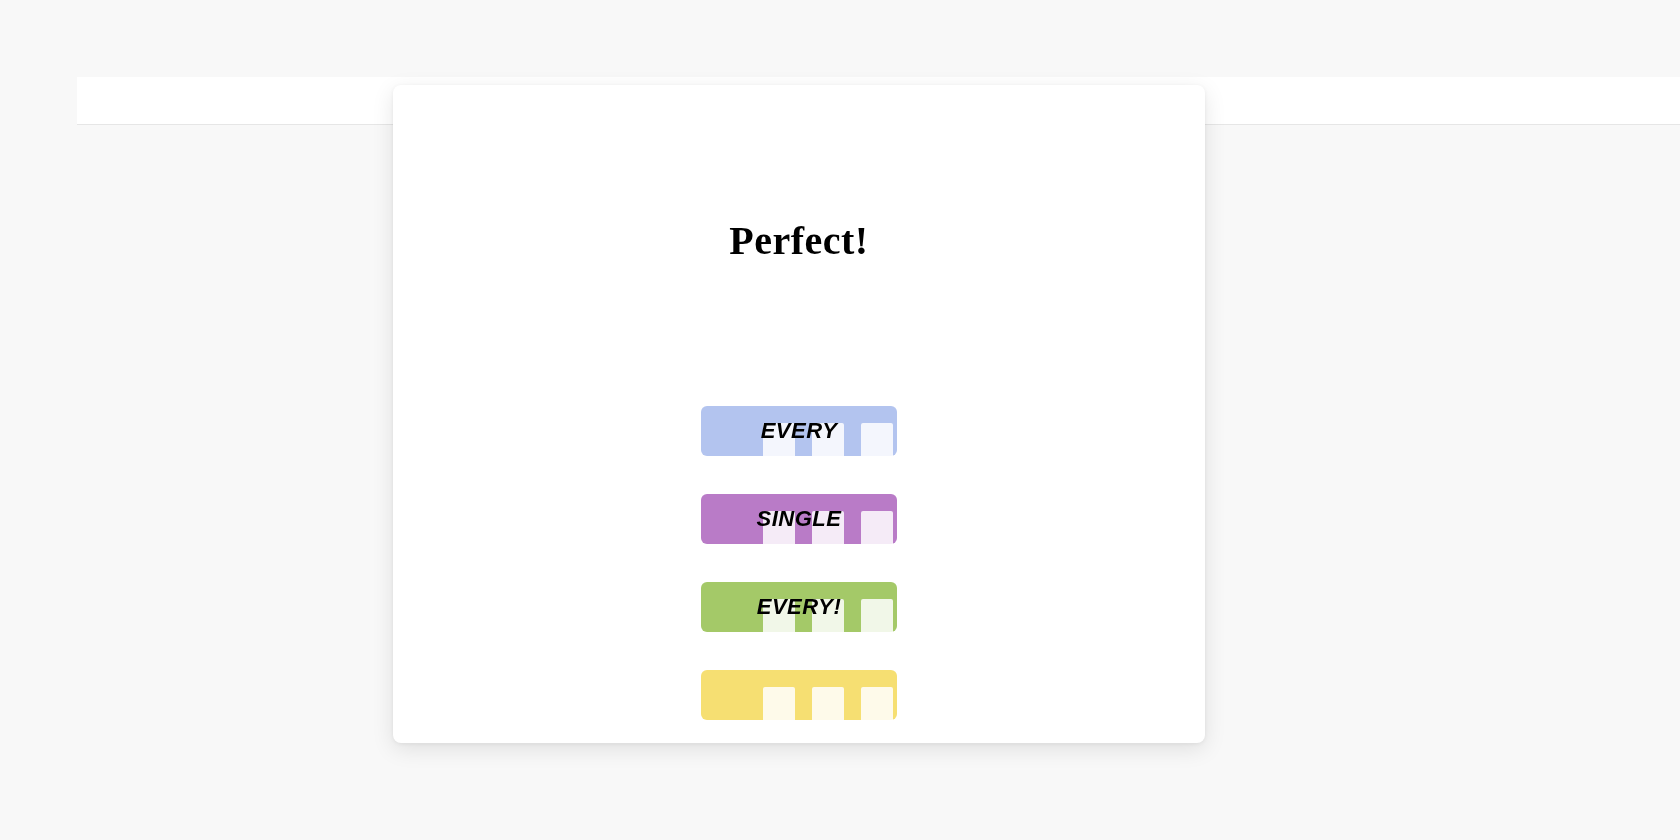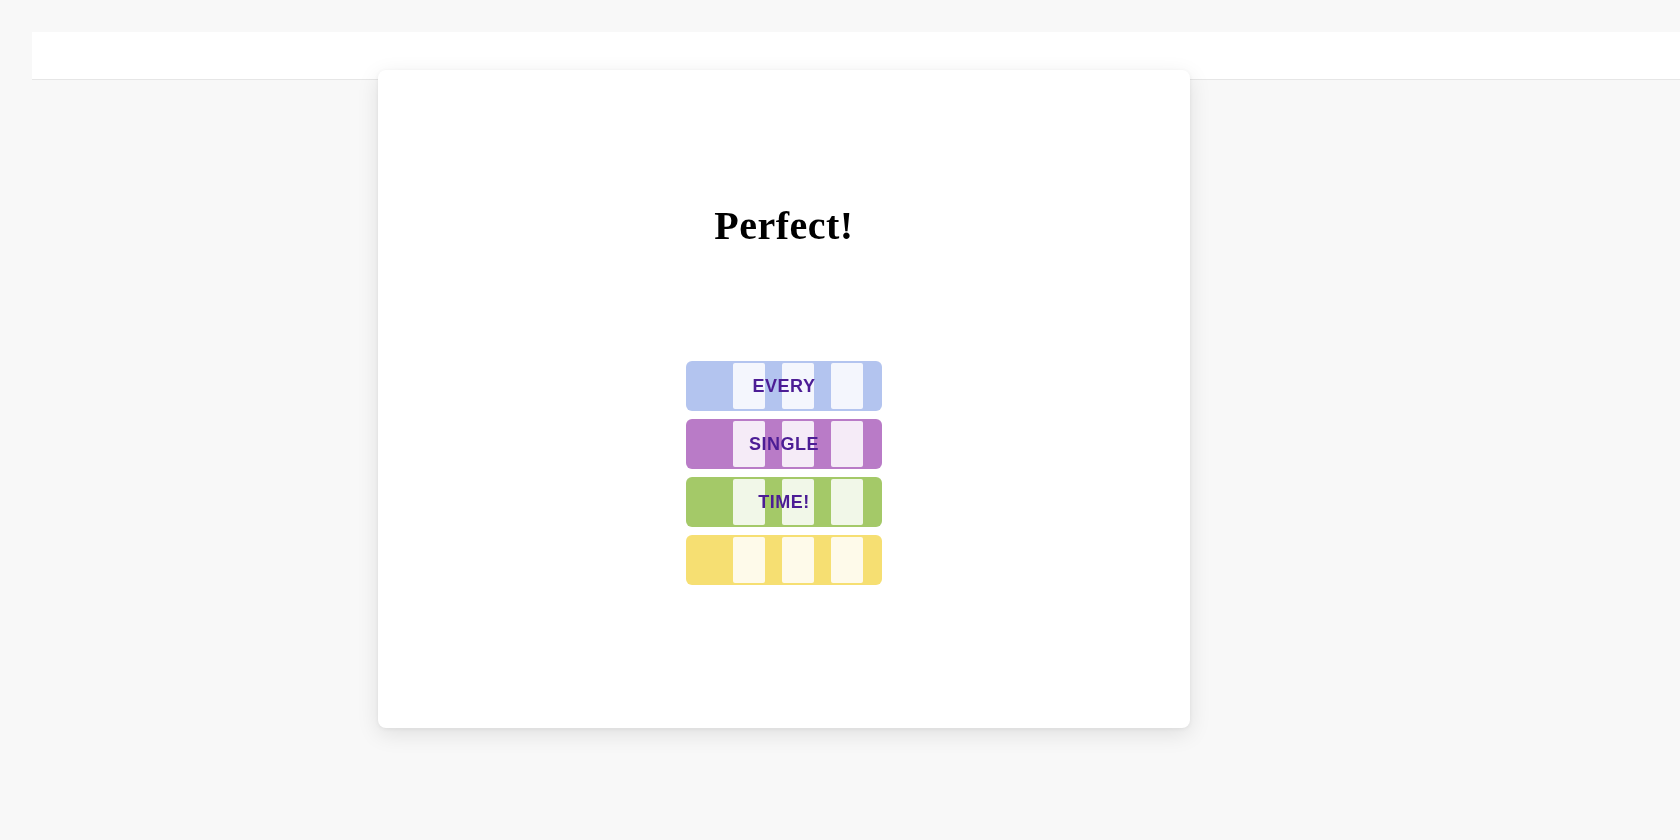--- a/index.html
+++ b/index.html
@@ -1,16 +1,16 @@
 <!DOCTYPE html>
 <html><head>
   <meta charset="utf-8">
   <style>
     * {
-      margin: 0;
+      margin: 15px;
       padding: 16px;
       box-sizing: border-box;
     }
     body {
       width: 1680px;
       height: 840px;
       background: #f8f8f8;
       font-family: -apple-system, BlinkMacSystemFont, "Segoe UI", Helvetica, Arial, sans-serif;
       overflow: hidden;
     }
@@ -65,23 +65,24 @@
       border-radius: 2px;
       opacity: 0.85;
     }
     .result-row .n1 { left: 47px; }
     .result-row .n2 { left: 96px; }
     .result-row .n3 { left: 145px; }
     .result-label {
       position: relative;
       z-index: 2;
       font-weight: 700;
-      font-size: 18px;
-      color: #4c1d95;
+      font-size: 22px;
+      color: #000000;
       letter-spacing: 0.5px;
+      font-style: italic;
     }
   </style>
 </head>
 <body>
 
 <div class="top-bar"></div>
 
 <div class="modal">
   <div class="headline">Perfect!</div>
 
@@ -98,21 +99,21 @@
       <span class="notch n1"></span>
       <span class="notch n2"></span>
       <span class="notch n3"></span>
       <span class="result-label">SINGLE</span>
     </div>
 
     <div class="result-row" style="background:#a4c968;">
       <span class="notch n1"></span>
       <span class="notch n2"></span>
       <span class="notch n3"></span>
-      <span class="result-label">TIME!</span>
+      <span class="result-label">EVERY!</span>
     </div>
 
     <div class="result-row" style="background:#f6df72;">
       <span class="notch n1"></span>
       <span class="notch n2"></span>
       <span class="notch n3"></span>
       <span class="result-label"></span>
     </div>
 
   </div>

